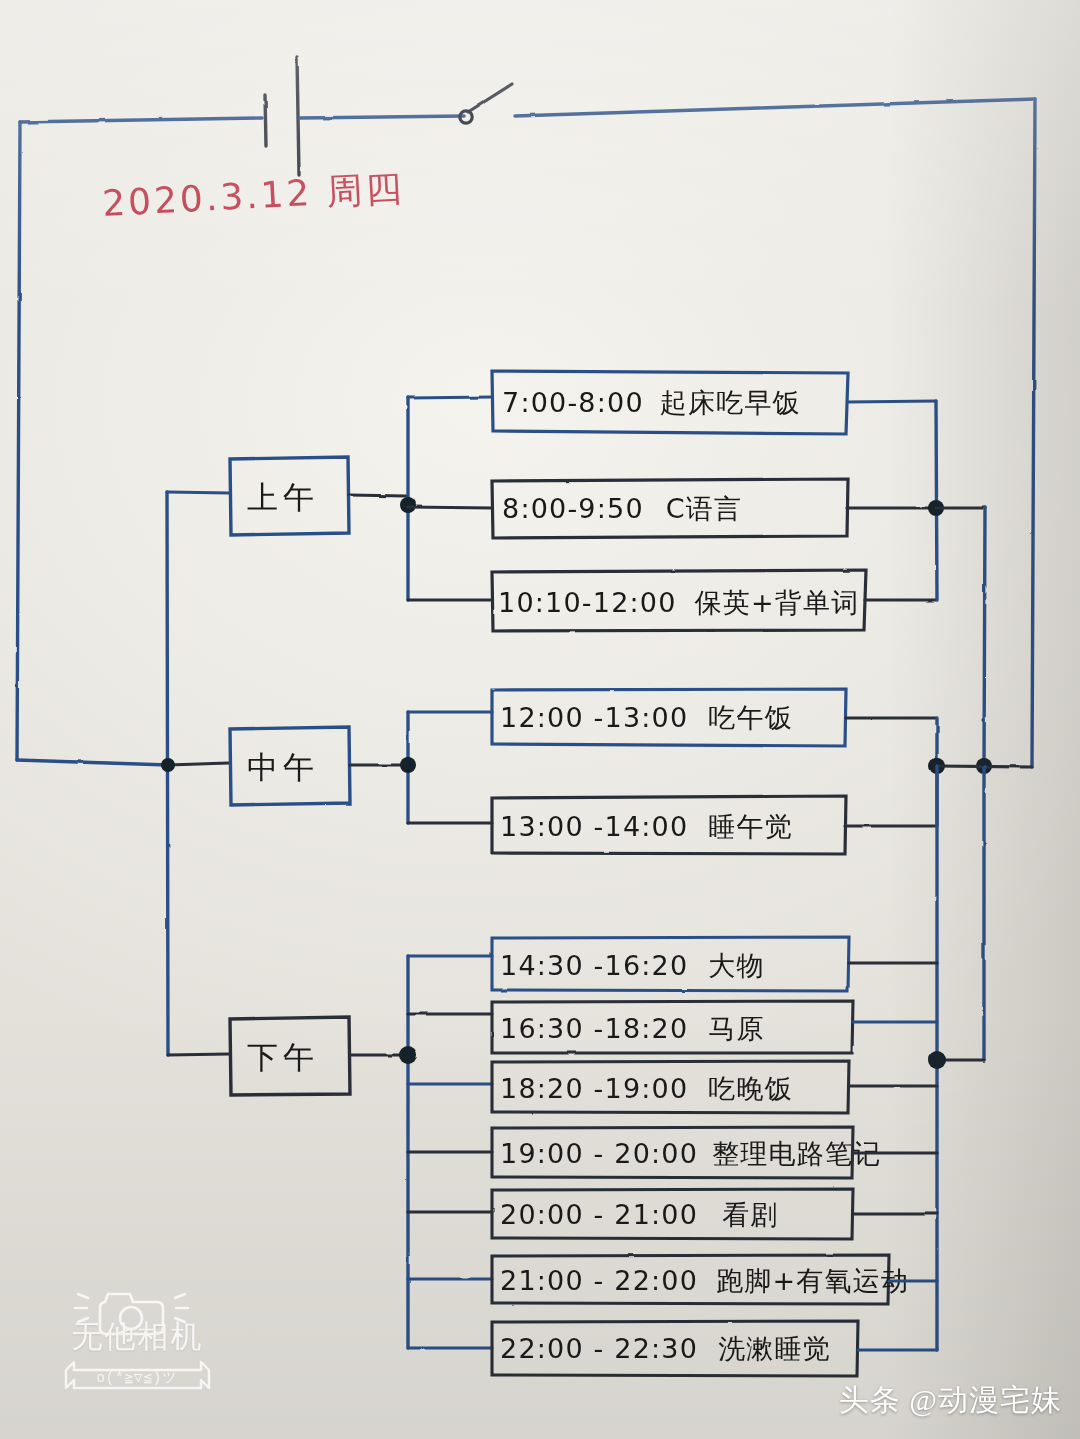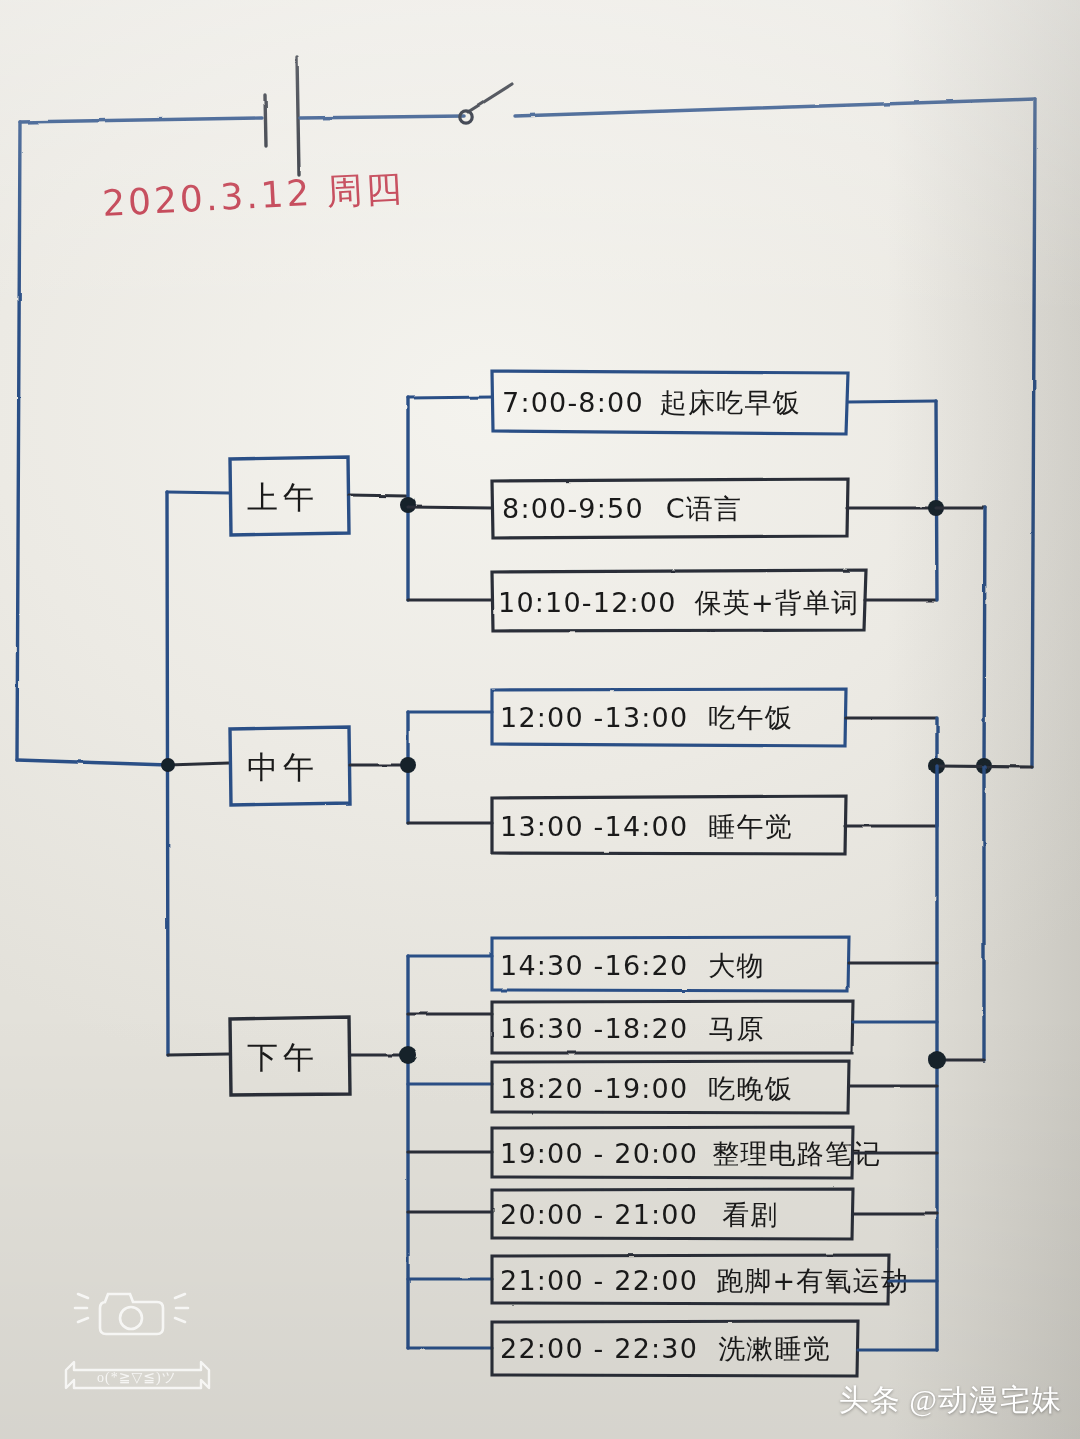--- a/index.html
+++ b/index.html
@@ -76,21 +76,21 @@
     font-size: 31px;
     letter-spacing: 2px;
     text-shadow: 0 1px 2px rgba(0,0,0,0.12);
   }
   #wm-camera .wm-ribbon {
     position: absolute;
     left: 18px; top: 88px;
     width: 178px;
     text-align: center;
     color: #ffffff;
-    font-family: Liberation Serif, serif;
+    font-family: Liberation Mono, monospace;
     font-size: 14px;
     letter-spacing: 1px;
     line-height: 24px;
   }
   #wm-toutiao {
     position: absolute;
     right: 18px;
     bottom: 18px;
     color: #ffffff;
     font-family: Liberation Serif, serif;
@@ -291,17 +291,18 @@
       <g stroke="#ffffff" stroke-width="2.6" fill="none" stroke-linecap="round">
         <path d="M75,24 L78,16 L100,16 L103,24 L127,24 Q133,24 133,30 L133,50 Q133,56 127,56 L76,56 Q70,56 70,50 L70,30 Q70,24 76,24 Z"></path>
         <circle cx="101" cy="40" r="11"></circle>
         <path d="M58,20 L48,16 M57,30 L45,30 M58,40 L48,44"></path>
         <path d="M145,20 L155,16 M146,30 L158,30 M145,40 L155,44"></path>
       </g>
       <g stroke="#ffffff" stroke-width="2.4" fill="none" stroke-linejoin="round">
         <path d="M36,92 L44,84 L44,92 L171,92 L171,84 L179,92 L179,110 L171,102 L171,110 L44,110 L44,102 L36,110 Z"></path>
       </g>
     </svg>
+    <div class="wm-title">无他相机</div>
     <div class="wm-ribbon">o(*≧▽≦)ツ</div>
   </div>
 
   <div id="wm-toutiao">头条 @动漫宅妹</div>
 </div>
 
 </body></html>

